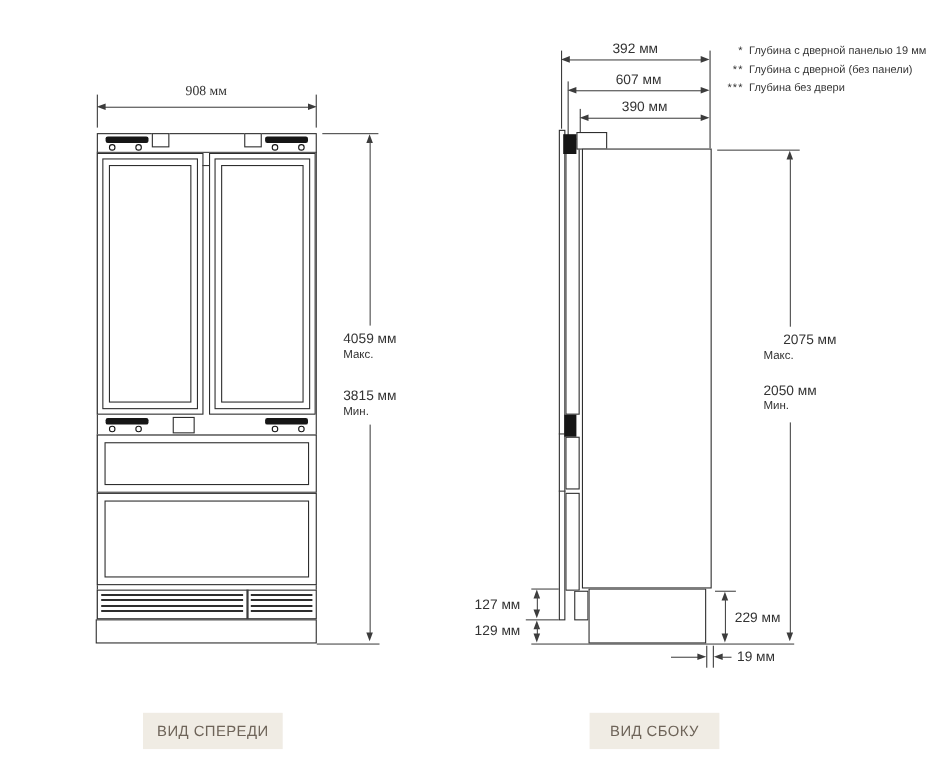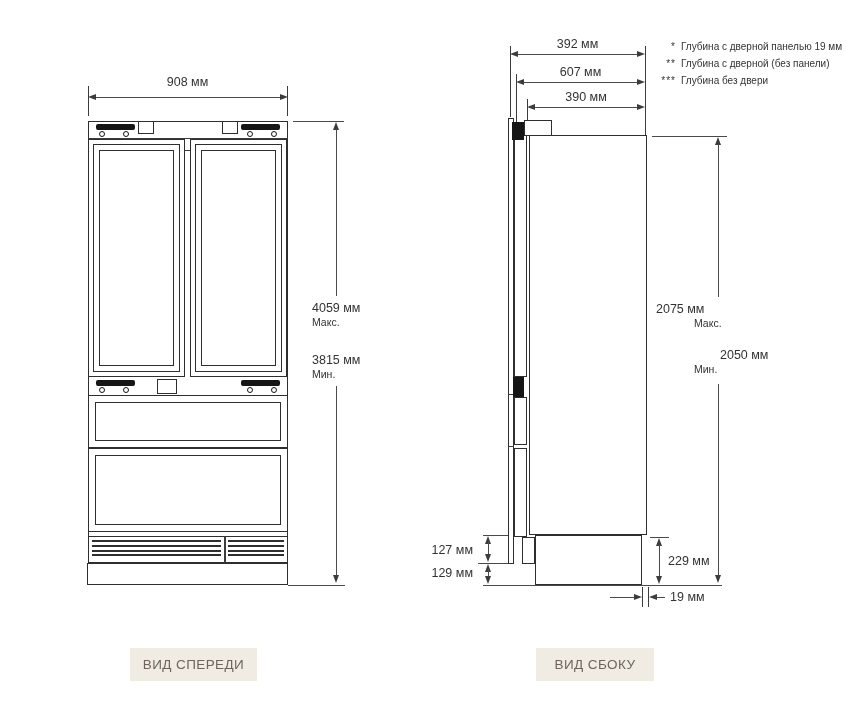--- a/index.html
+++ b/index.html
@@ -45,21 +45,21 @@
 
 <div id="stage">
 
   <div>
 
     <div class="vl" style="left:88px;top:86px;height:30px;"></div>
     <div class="vl" style="left:287px;top:86px;height:30px;"></div>
     <div class="hl" style="left:94px;top:97px;width:188px;background:#4a4a4a;"></div>
     <div class="al" style="left:88px;top:94px;"></div>
     <div class="ar" style="left:280px;top:94px;"></div>
-    <div class="t tc" style="left:88px;top:76px;width:199px;">908 мм</div>
+    <div class="t tc" style="left:88px;top:76px;width:199px;font-family:Liberation Serif, serif;">908 мм</div>
 
     <div class="box" style="left:88px;top:121px;width:200px;height:442px;"></div>
 
     <div class="hl" style="left:88px;top:138px;width:200px;"></div>
     <div class="hinge" style="left:93px;top:124px;">
         <div class="bar"></div>
         <div class="c1"></div>
         <div class="c2"></div>
       </div>
     <div class="hinge mir" style="left:237px;top:124px;">
@@ -174,23 +174,23 @@
 
     <div class="box" style="left:529px;top:135px;width:118px;height:400px;"></div>
     <div class="box" style="left:535px;top:535px;width:107px;height:50px;"></div>
     <div class="box1" style="left:522px;top:537px;width:13px;height:27px;"></div>
 
     <div class="hl" style="left:483px;top:585px;width:239px;background:#4a4a4a;"></div>
 
     <div class="hl" style="left:652px;top:136px;width:75px;background:#4a4a4a;"></div>
     <div class="au" style="left:715px;top:137px;"></div>
     <div class="vl" style="left:718px;top:144px;height:153px;background:#4a4a4a;"></div>
-    <div class="t" style="left:656px;top:303px;">2075 мм</div>
+    <div class="t" style="left:712px;top:303px;">2075 мм</div>
     <div class="ts" style="left:694px;top:318px;">Макс.</div>
-    <div class="t" style="left:720px;top:349px;">2050 мм</div>
+    <div class="t" style="left:694px;top:349px;">2050 мм</div>
     <div class="ts" style="left:694px;top:364px;">Мин.</div>
     <div class="vl" style="left:718px;top:384px;height:192px;background:#4a4a4a;"></div>
     <div class="ad" style="left:715px;top:575px;"></div>
 
     <div class="hl" style="left:483px;top:535px;width:25px;background:#4a4a4a;"></div>
     <div class="hl" style="left:478px;top:563px;width:30px;background:#4a4a4a;"></div>
     <div class="au" style="left:485px;top:536px;"></div>
     <div class="vl" style="left:488px;top:541px;height:16px;background:#4a4a4a;"></div>
     <div class="ad" style="left:485px;top:554px;"></div>
     <div class="t tr" style="left:420px;top:544px;width:53px;">127 мм</div>

